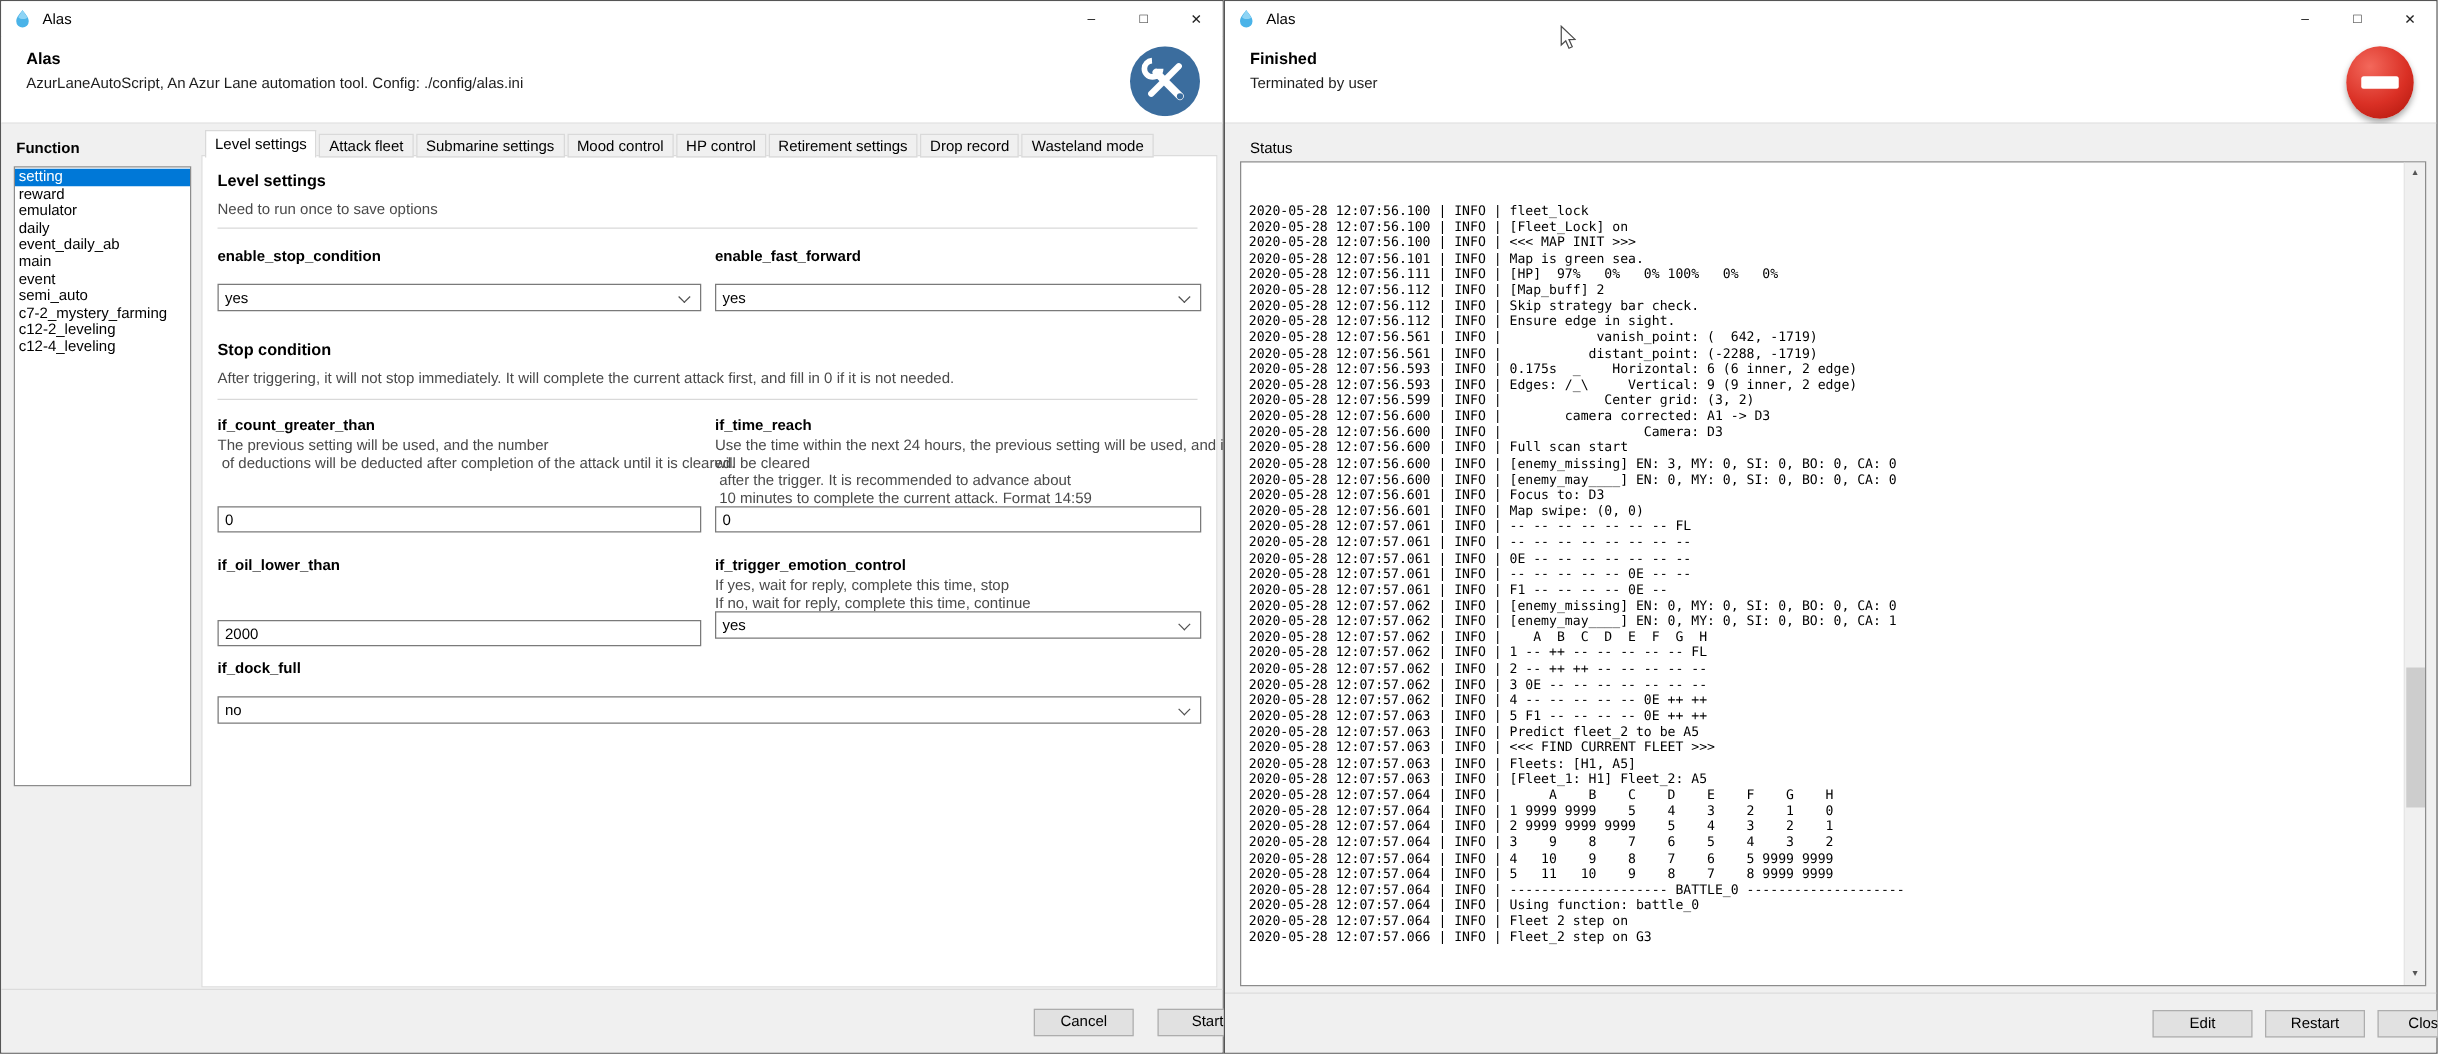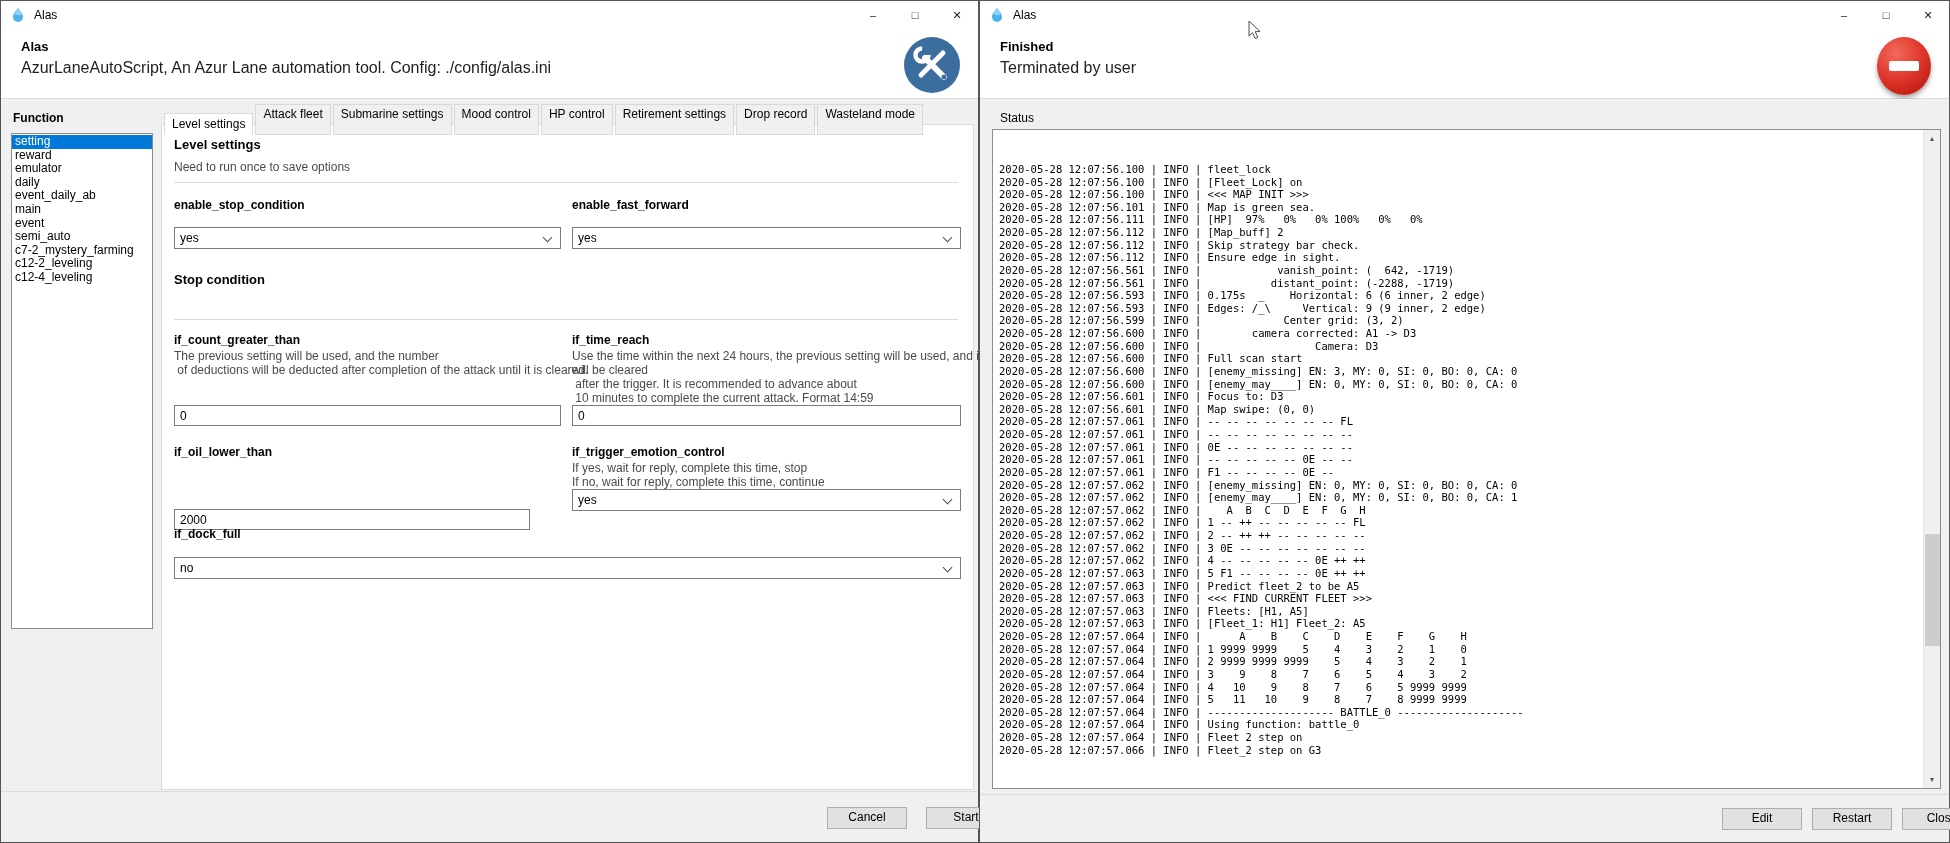--- a/index.html
+++ b/index.html
@@ -13,41 +13,41 @@
   
   .titlebar { position:absolute; top:0; left:0; right:0; height:28px; background:#fff; display:flex; align-items:center; }
   .tb-icon { width:16px; height:16px; margin:0 8px 0 9px; flex:none; }
   .tb-title { font-size:12px; color:#000; }
   .tb-btns { margin-left:auto; display:flex; height:100%; }
   .tb-btn { width:42px; height:100%; display:flex; align-items:center; justify-content:center; font-size:11px; color:#222; }
 
   
   .header { position:absolute; top:28px; left:0; right:0; height:70px; background:#fff; border-bottom:1px solid #dcdcdc; }
   .hdr-title { position:absolute; left:20px; top:10px; font-size:13px; font-weight:bold; color:#000; }
-  .hdr-sub   { position:absolute; left:20px; top:30px; font-size:16px; color:#1e1e1e; white-space:pre; }
+  .hdr-sub   { position:absolute; left:20px; top:30px; font-size:12px; color:#1e1e1e; white-space:pre; }
   .hdr-badge { position:absolute; right:18px; top:8px; }
 
   .tools-badge { width:56px; height:56px; }
   .stop-badge { width:54px; height:58px; border-radius:50%;
     background:radial-gradient(circle at 35% 28%, #f3685b, #da3025 55%, #ad140a);
     box-shadow:0 3px 5px rgba(0,0,0,0.35); position:relative; }
   .stop-badge .bar { position:absolute; left:50%; top:50%; transform:translate(-50%,-50%);
     width:30px; height:10px; background:#fff; border-radius:2px; }
 
   .bodyarea { position:absolute; top:98px; left:0; right:0; bottom:0; background:#f0f0f0; }
 
   
   .fn-title { position:absolute; left:12px; top:12px; font-size:12px; font-weight:bold; color:#000; }
   .fn-list  { position:absolute; left:10px; top:34px; width:142px; height:496px; background:#fff;
               border:1px solid #8c8c8c; overflow:hidden; padding-top:1px; }
   .fn-item  { font-size:12px; height:13.6px; line-height:13.4px; padding-left:3px; color:#000; white-space:nowrap; }
   .fn-item.selected { background:#0078d7; color:#fff; }
 
   .tabs { position:absolute; left:163px; top:5px; display:flex; align-items:flex-end; z-index:2; }
-  .tab  { font-size:12px; padding:0 7px; height:31px; line-height:18px; background:#f0f0f0;
+  .tab  { font-size:12px; padding:0 7px; height:19px; line-height:18px; background:#f0f0f0;
           border:1px solid #d9d9d9; margin-right:2px; color:#000; white-space:nowrap; }
   .tab.active { height:22px; line-height:20px; background:#fff; border-bottom:none; }
 
   .tabpage { position:absolute; left:160px; top:25px; width:813px; height:666px; background:#fff; border:1px solid #dcdcdc; }
 
   .sec-title { position:absolute; font-size:13px; font-weight:bold; color:#000; }
   .sec-desc  { position:absolute; font-size:12px; color:#4a4a4a; white-space:pre; }
   .f-hr    { position:absolute; left:12px; right:15px; border-top:1px solid #d9d9d9; }
   .f-label { position:absolute; font-size:12px; font-weight:bold; color:#000; }
   .f-desc  { position:absolute; font-size:12px; color:#4a4a4a; line-height:14px; white-space:pre; }
@@ -70,21 +70,21 @@
   #f-hr2 { top:194px; }
   #f-lbl-count { left:12px;  top:208px; }
   #f-lbl-time  { left:410px; top:208px; }
   #f-desc-count { left:12px;  top:224px; }
   #f-desc-time  { left:410px; top:224px; }
   #f-in-count { left:12px;  top:280px; width:387px; }
   #f-in-time  { left:410px; top:280px; width:389px; }
   #f-lbl-oil     { left:12px;  top:320px; }
   #f-lbl-emotion { left:410px; top:320px; }
   #f-desc-emotion{ left:410px; top:336px; }
-  #f-in-oil      { left:12px;  top:384px; width:356px; }
+  #f-in-oil      { left:12px;  top:371px; width:387px; }
   #f-sel-emotion { left:410px; top:364px; width:389px; }
   #f-lbl-dock { left:12px; top:402px; }
   #f-sel-dock { left:12px; top:432px; width:787px; }
 
   .footer-line { position:absolute; left:0; right:0; border-top:1px solid #dcdcdc; }
   .btn { position:absolute; width:80px; height:22px; background:#e1e1e1; border:1px solid #adadad;
          font-size:12px; text-align:center; line-height:19px; color:#000;margin-left:48px; }
   #btn-cancel { left:778px; top:708px; }
   #btn-start  { left:877px; top:708px; }
   #left-footer-line  { top:692px; }
@@ -185,20 +185,21 @@
       <div class="f-select" id="f-sel-esc">
         <span>yes</span>
         <span class="chev"></span>
       </div>
       <div class="f-select" id="f-sel-eff">
         <span>yes</span>
         <span class="chev"></span>
       </div>
 
       <div class="sec-title" id="f-sec2-title">Stop condition</div>
+      <div class="sec-desc" id="f-sec2-desc">After triggering, it will not stop immediately. It will complete the current attack first, and fill in 0 if it is not needed.</div>
       <div class="f-hr" id="f-hr2"></div>
 
       <div class="f-label" id="f-lbl-count">if_count_greater_than</div>
       <div class="f-label" id="f-lbl-time">if_time_reach</div>
       <div class="f-desc" id="f-desc-count">The previous setting will be used, and the number
  of deductions will be deducted after completion of the attack until it is cleared.</div>
       <div class="f-desc" id="f-desc-time">Use the time within the next 24 hours, the previous setting will be used, and it
 will be cleared
  after the trigger. It is recommended to advance about
  10 minutes to complete the current attack. Format 14:59</div>

